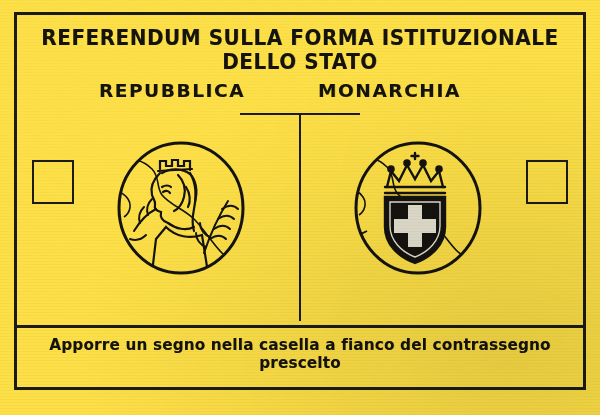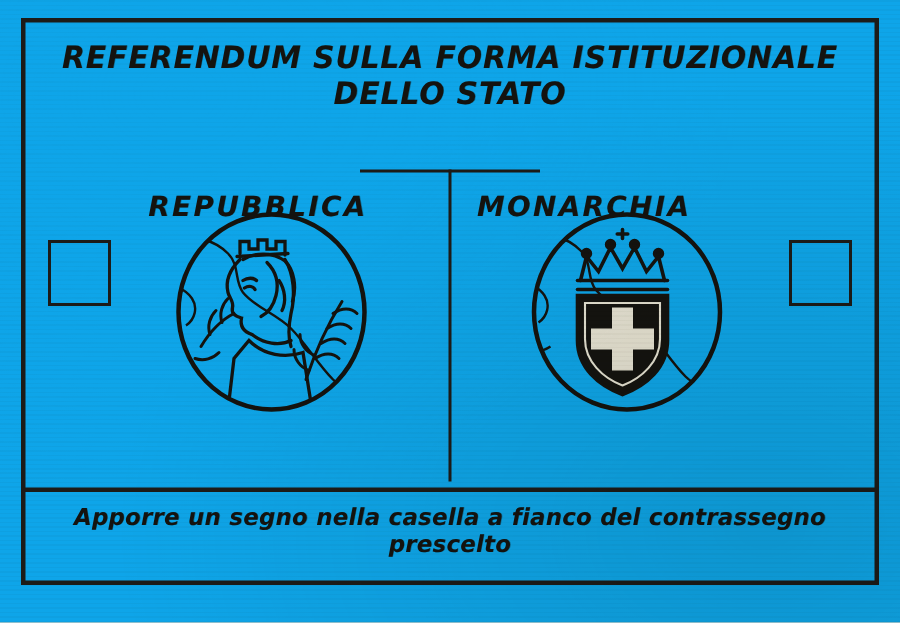--- a/index.html
+++ b/index.html
@@ -11,24 +11,23 @@
     width: 600px;
     height: 415px;
     overflow: hidden;
     font-family: "Liberation Sans", sans-serif;
   }
 
   #ballot {
     position: relative;
     width: 600px;
     height: 415px;
-    background: #0ea5e9;
+    background: #fde047;
     
     box-sizing: border-box;
-    font-style: italic;
   }
 
   
   #grain {
     position: absolute;
     inset: 0;
     pointer-events: none;
     background:
       radial-gradient(ellipse at 20% 15%, rgba(255,255,255,0.35), rgba(255,255,255,0) 55%),
       radial-gradient(ellipse at 85% 85%, rgba(120,115,95,0.22), rgba(120,115,95,0) 60%),
@@ -67,21 +66,20 @@
   
   .opt-label {
     position: absolute;
     top: 80px;
     font-size: 18.5px;
     font-weight: bold;
     letter-spacing: 1.6px;
     color: #14130f;
     font-family: "DejaVu Sans", sans-serif;
     text-transform: uppercase;
-    margin-top: 48px;
   }
   .opt-label.left  { left: 52px;  width: 240px; text-align: center; }
   .opt-label.right { right: 42px; width: 240px; }
 
   
   .divider {
     position: absolute;
     left: 299px;
     top: 113px;
     width: 2px;

